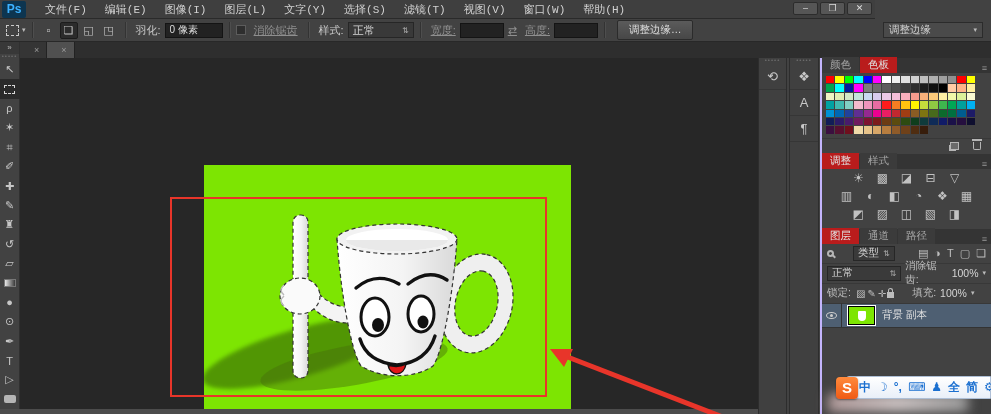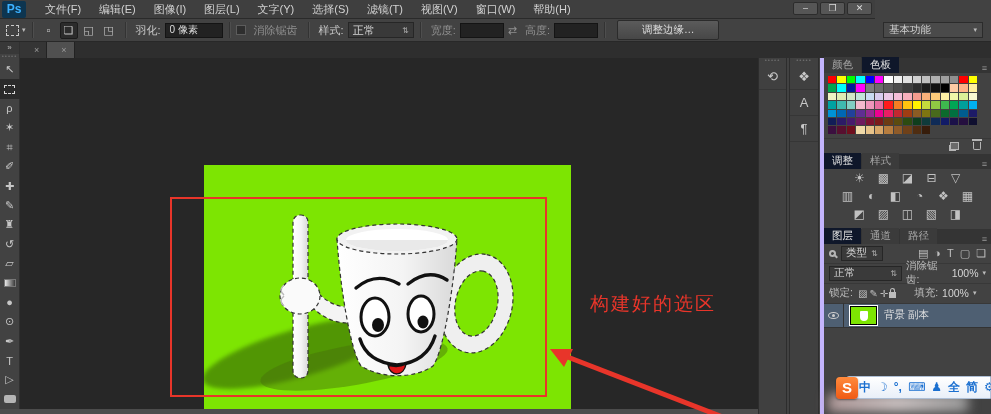--- a/index.html
+++ b/index.html
@@ -4,40 +4,40 @@
 <style>
   * { margin:0; padding:0; box-sizing:border-box; }
   html,body { background:#1a1a1a; }
   body { font-family:"Liberation Sans","DejaVu Sans",sans-serif; }
   .app { position:relative; width:991px; height:414px; background:#424242; overflow:hidden; }
 
   
   .titlebar { position:absolute; left:0; top:0; width:875px; height:19px; background:#3f3f3f; border-bottom:1px solid #2a2a2a; display:flex; align-items:center; }
   .ps-logo { width:24px; height:17px; margin-left:2px; background:#0d3550; color:#3cb1ff; font-weight:bold; font-size:12px; text-align:center; line-height:17px; border-radius:2px; }
   .menu-items { display:flex; margin-left:10px; }
-  .menu-item { color:#d2d2d2; font-size:11px; padding:0 9px; cursor:default; }
+  .menu-item { color:#d2d2d2; font-size:11px; padding:0 9px; cursor:default;font-family:Liberation Mono, monospace; }
   .win-btns { position:absolute; right:3px; top:2px; display:flex; gap:2px; }
   .win-btn { width:25px; height:13px; background:#565656; border:1px solid #2c2c2c; color:#ddd; font-size:9px; line-height:11px; text-align:center; border-radius:2px; }
 
   
   .optionsbar { position:absolute; left:0; top:19px; width:991px; height:23px; background:#424242; border-bottom:1px solid #282828; display:flex; align-items:center; font-size:11px; color:#c9c9c9; }
   .sep { width:1px; height:16px; background:#333; margin:0 6px; box-shadow:1px 0 0 #4e4e4e; }
   .toolpreset { display:flex; align-items:center; gap:3px; margin-left:6px; }
   .mini-marquee { width:13px; height:11px; border:1px dashed #c9c9c9; }
   .dd-arrow { font-size:7px; color:#bbb; }
   .mode-btn { width:18px; height:17px; display:flex; align-items:center; justify-content:center; color:#c2c2c2; font-size:11px; border-radius:2px; margin:0 1px; }
   .mode-btn.active { background:#2b2b2b; border:1px solid #1c1c1c; }
   .opt-label { margin:8px 4px; }
-  .opt-label.dim { color:#8f8f8f; }
+  .opt-label.dim { color:#8f8f8f;text-decoration:underline; }
   .opt-input { width:58px; height:15px; background:#222; border:1px solid #141414; color:#ddd; font-size:10px; padding:0 4px; }
   .opt-input.small { width:44px; }
   .checkbox { width:10px; height:10px; background:#2e2e2e; border:1px solid #5c5c5c; margin-right:4px; }
   .dropdown { display:flex; align-items:center; justify-content:space-between; width:66px; height:16px; background:#393939; border:1px solid #262626; padding:0 4px; color:#d5d5d5; }
   .updown { font-size:8px; color:#aaa; }
-  .push-btn { background:linear-gradient(#5b5b5b,#474747); border:1px solid #2b2b2b; border-radius:2px; color:#ddd; font-size:10.5px; padding:2px 24px; margin-left:6px; }
+  .push-btn { background:linear-gradient(#5b5b5b,#474747); border:1px solid #2b2b2b; border-radius:2px; color:#ddd; font-size:10.5px; padding:2px 11px; margin-left:6px; }
   .workspace-btn { position:absolute; right:8px; top:3px; width:100px; height:16px; background:#4a4a4a; border:1px solid #2b2b2b; color:#d0d0d0; font-size:10.5px; display:flex; align-items:center; justify-content:space-between; padding:0 5px; }
 
   
   .tabrow { position:absolute; left:20px; top:42px; width:971px; height:16px; background:#2e2e2e; display:flex; align-items:flex-end; }
   .doc-tab { height:16px; display:flex; align-items:center; padding:0 7px; font-size:10px; color:#b5b5b5; background:#353535; border-right:1px solid #222; white-space:nowrap; }
   .doc-tab.active { background:#505050; color:#e3e3e3; }
   .tab-close { margin-left:7px; color:#999; font-size:9px; }
 
   
   .tooldock { position:absolute; left:0; top:42px; width:20px; height:372px; background:#424242; border-right:1px solid #303030; }
@@ -57,39 +57,39 @@
   .annotation { position:absolute; left:570px; top:233px; font-size:19px; letter-spacing:2px; z-index:4; }
   .arrow-svg { position:absolute; left:0; top:0; width:738px; height:356px; z-index:5; pointer-events:none; }
 
   
   .strip { position:absolute; top:58px; height:356px; background:#404040; border-left:1px solid #2d2d2d; border-right:1px solid #2d2d2d; }
   .strip1 { left:758px; width:29px; }
   .strip2 { left:789px; width:30px; }
   .strip .picon { height:26px; display:flex; align-items:center; justify-content:center; color:#c8c8c8; font-size:13px; border-bottom:1px solid #363636; }
 
   
-  .dock { position:absolute; left:820px; top:58px; width:171px; height:356px; background:#424242; border-left:4px solid #c4b5fd; }
+  .dock { position:absolute; left:820px; top:58px; width:171px; height:356px; background:#424242; border-left:2px solid #c4b5fd; }
   .section-header { height:15px; background:#343434; display:flex; align-items:flex-end; }
   .ptab { padding:1px 8px 1px 8px; font-size:10.5px; color:#a5a5a5; background:#3b3b3b; margin-right:1px; }
-  .ptab.active { background:#0f172a; color:#e0e0e0; }
+  .ptab.active { background:#b91c1c; color:#e0e0e0; }
   .panel-menu { margin-left:auto; color:#999; font-size:9px; padding-right:4px; }
 
   .swatch-grid { padding:3px 4px; }
   .srow { display:flex; gap:1px; margin-bottom:1px; }
   .swatch { width:8.4px; height:7.4px; }
   .swatch-footer { height:16px; display:flex; justify-content:flex-end; align-items:center; gap:14px; padding-right:10px; border-top:1px solid #383838; }
   .new-swatch { width:9px; height:8px; border:1px solid #b5b5b5; background:#6a6a6a; box-shadow:-2px 2px 0 -1px #b5b5b5; }
   .trash { width:8px; height:8px; border:1px solid #b5b5b5; border-top:none; border-radius:0 0 2px 2px; position:relative; }
   .trash::before { content:''; position:absolute; top:-3px; left:-2px; right:-2px; height:2px; background:#b5b5b5; }
 
   .adj-label { font-size:11px; color:#c9c9c9; padding:4px 0 2px 6px; }
   .adj-row { display:flex; justify-content:center; gap:7px; padding:2px 0; }
   .adj-icon { width:17px; height:14px; color:#c2c2c2; font-size:12px; line-height:14px; text-align:center; }
 
-  .filter-row { height:20px; display:flex; align-items:center; gap:5px; padding:0 5px; border-bottom:1px solid #383838; }
+  .filter-row { height:20px; display:flex; align-items:center; gap:19px; padding:0 5px; border-bottom:1px solid #383838; }
   .mag { width:7px; height:7px; border:2px solid #b5b5b5; border-radius:50%; position:relative; }
   .mag::after { content:''; position:absolute; width:5px; height:2px; background:#b5b5b5; transform:rotate(45deg); right:-4px; bottom:-2px; }
   .filter-dd { display:flex; align-items:center; gap:4px; font-size:10.5px; color:#d0d0d0; background:#3a3a3a; border:1px solid #262626; padding:0 4px; height:15px; }
   .f-icons { margin-left:auto; display:flex; gap:6px; }
   .f-icon { color:#bdbdbd; font-size:11px; }
   .blend-row, .lock-row { height:20px; display:flex; align-items:center; padding:0 5px; gap:4px; font-size:10.5px; color:#bdbdbd; border-bottom:1px solid #383838; }
   .blend-dd { display:flex; align-items:center; justify-content:space-between; width:78px; height:15px; background:#3a3a3a; border:1px solid #262626; padding:0 4px; color:#d5d5d5; }
   .val { color:#d5d5d5; }
   .lk-icon { color:#bdbdbd; font-size:10px; margin:0 1px; }
   .padlock { width:7px; height:6px; background:#bdbdbd; position:relative; margin-top:3px; display:inline-block; }
@@ -166,21 +166,21 @@
     </div>
     <div class="sep"></div>
     <span class="opt-label dim">宽度:</span>
     <input class="opt-input small" value="" style="">
     <span class="opt-label dim">⇄</span>
     <span class="opt-label dim">高度:</span>
     <input class="opt-input small" value="" style="">
     <div class="sep"></div>
     <button class="push-btn">调整边缘…</button>
     <div class="workspace-btn">
-      <span>基本功能</span>
+      <span>调整边缘</span>
       <span class="dd-arrow">▾</span>
     </div>
   </div>
 
   <div class="tabrow" id="tabrow">
       <div class="doc-tab">
         <span class="tab-close">×</span>
       </div>
       <div class="doc-tab active">
         <span class="tab-close">×</span>
@@ -256,21 +256,20 @@
           <ellipse cx="171" cy="152" rx="14" ry="19" fill="#fff" stroke="#111" stroke-width="3"></ellipse>
           <ellipse cx="217" cy="149" rx="13" ry="18" fill="#fff" stroke="#111" stroke-width="3"></ellipse>
           <ellipse cx="174" cy="160" rx="6" ry="7" fill="#111"></ellipse>
           <ellipse cx="219" cy="157" rx="5.5" ry="6.5" fill="#111"></ellipse>
           <path d="M156,174 Q163,197 193,200 Q223,197 231,171" fill="none" stroke="#111" stroke-width="3.4" stroke-linecap="round"></path>
           <path d="M184,200 C186,212 200,212 202,199 C196,202 190,202 184,200 Z" fill="#e01818" stroke="#111" stroke-width="1.5"></path>
         </g>
       </svg>
     </div>
     <div class="red-rect" id="red-rect" style="border-color: rgb(232, 53, 42);"></div>
-    <div class="annotation" id="annotation" style="color: rgb(232, 53, 42);">构建好的选区</div>
     <svg class="arrow-svg">
       <line id="arrow-line" x1="775" y1="387" x2="545" y2="298" stroke-width="5" stroke="#e8352a"></line>
       <polygon id="arrow-head" points="530,291 553,291 544,309" fill="#e8352a"></polygon>
     </svg>
   </div>
 
   <div class="strip strip1">
     <div class="grip">•••••</div>
     <div id="strip1-icons">
         <div class="picon">⟲</div>

